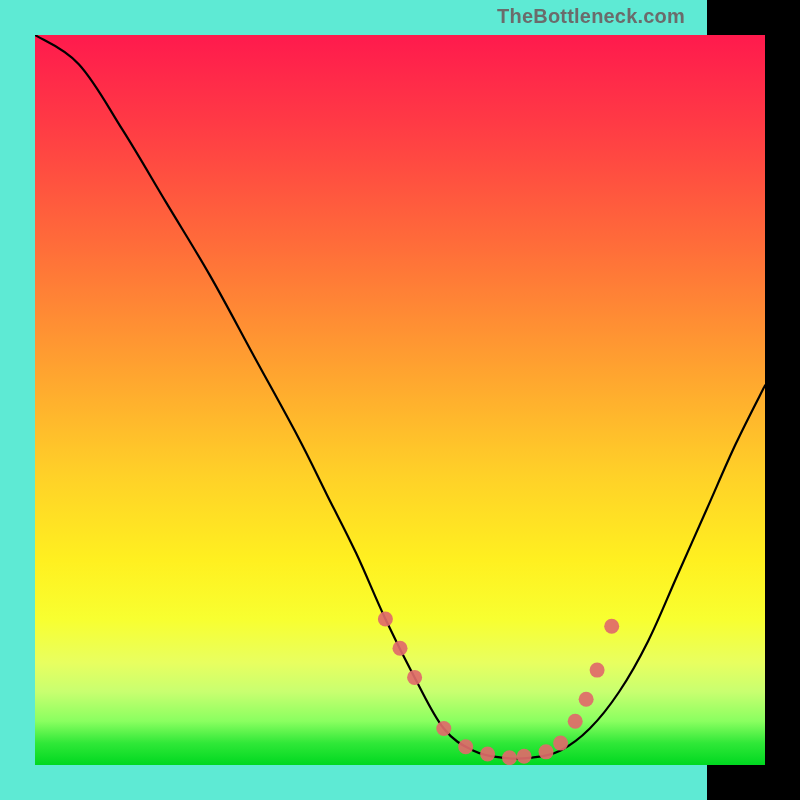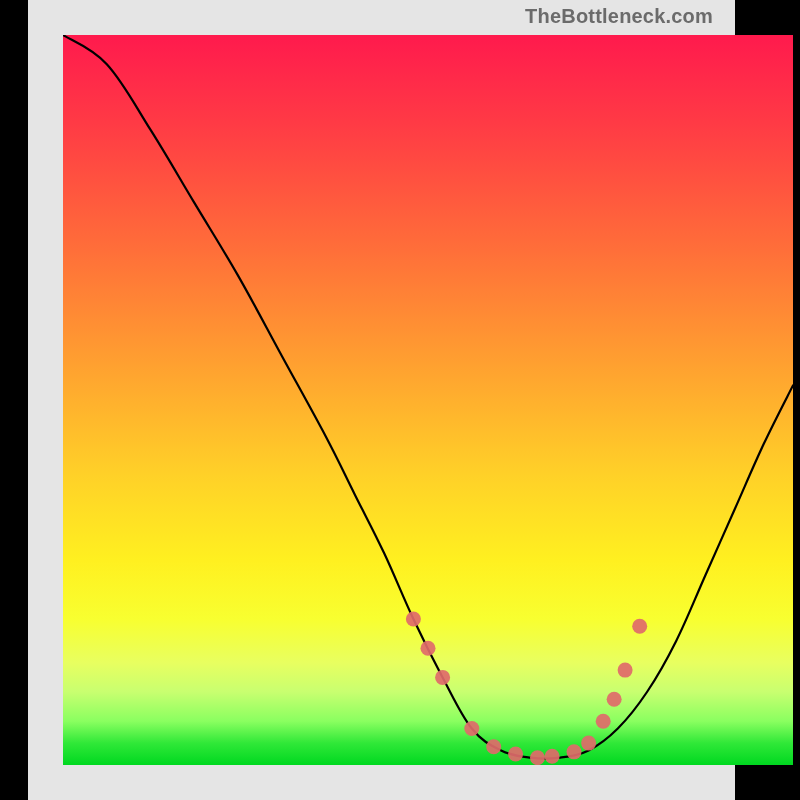--- a/index.html
+++ b/index.html
@@ -7,22 +7,21 @@
     padding: 0;
     width: 800px;
     height: 800px;
     background: #000;
     overflow: hidden;
   }
   .stage {
     position: relative;
     width: 707px;
     height: 800px;
-    background: #e5e5e5;
-    margin-left: 28px;
+    background: #5eead4;
   }
   .plot-area {
     position: absolute;
     left: 35px;
     top: 35px;
     width: 730px;
     height: 730px;
     
     background: linear-gradient(
       to bottom,

